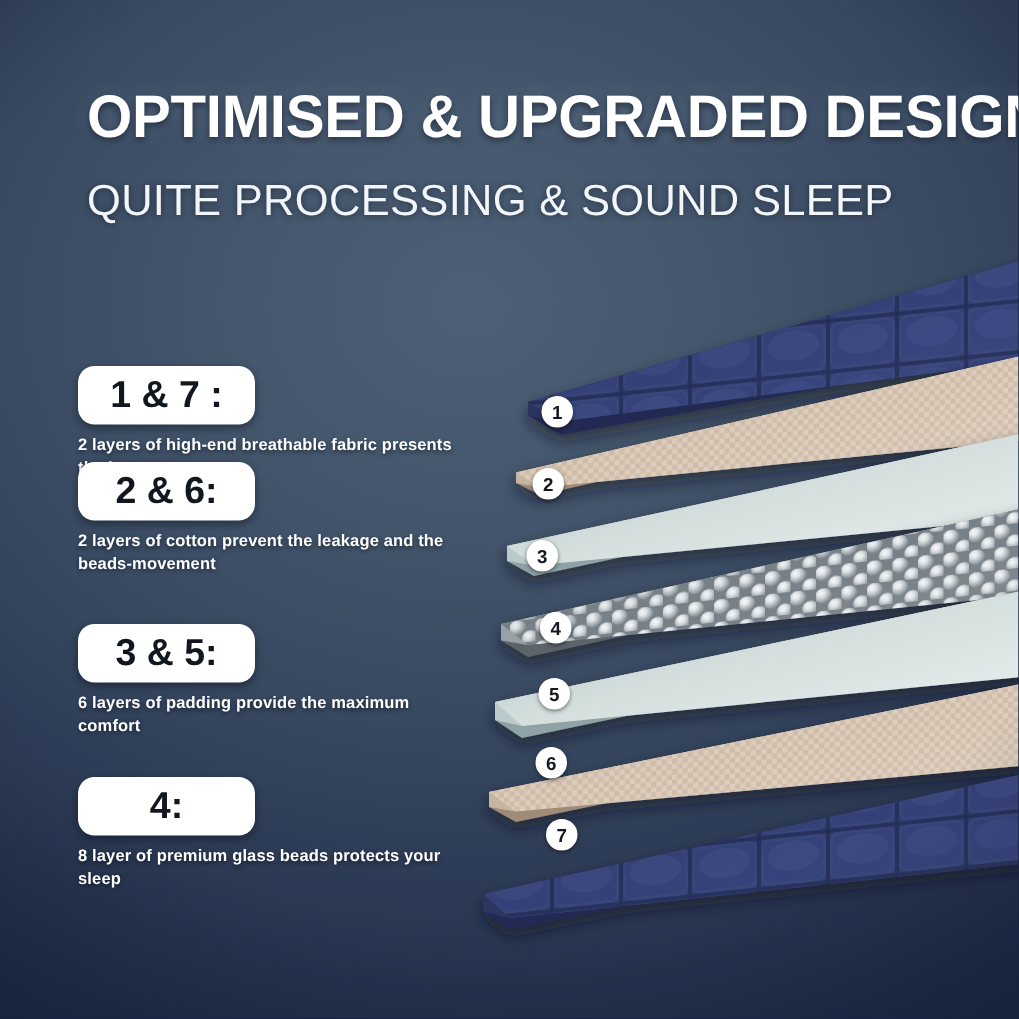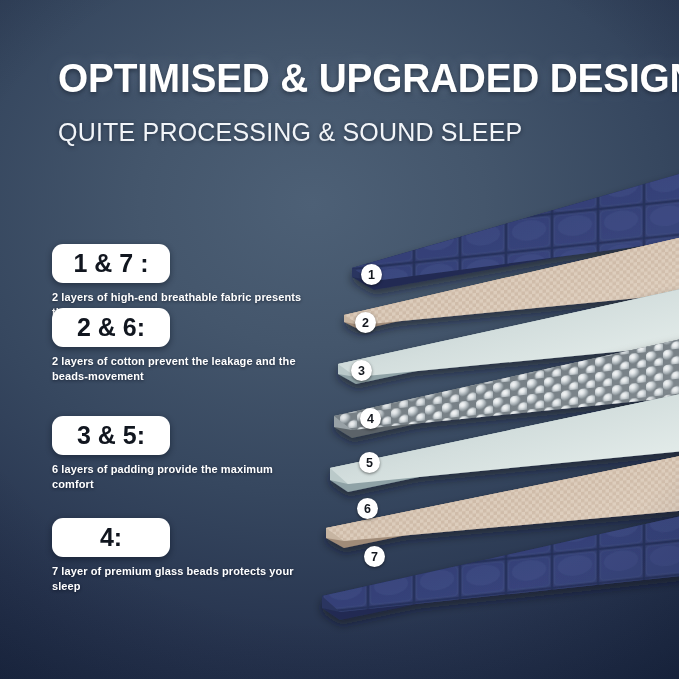--- a/index.html
+++ b/index.html
@@ -31,21 +31,21 @@
     font-size:40px; font-weight:bold;
     letter-spacing:-0.2px;
     color:#ffffff;
     white-space:nowrap;
     text-shadow:0 2px 5px rgba(8,14,28,.55), 0 0 14px rgba(190,210,235,.20);
     font-stretch:condensed;
     transform:scaleX(.97); transform-origin:left center;
   }
   #subtitle {
     position:absolute; left:58px; top:118px;
-    font-size:25px; font-weight:400;
+    font-size:29px; font-weight:400;
     letter-spacing:.2px;
     color:#f2f5f9;
     white-space:nowrap;
     text-shadow:0 1px 4px rgba(8,14,28,.5);
   }
 
   
   .info { position:absolute; left:52px; }
   .pill {
     display:inline-block;
@@ -224,16 +224,16 @@
     <div class="desc">2 layers of cotton prevent the leakage and the beads-movement</div>
   </div>
 
   <div class="info" style="top:416px;">
     <div class="pill">3 &amp; 5:</div>
     <div class="desc">6 layers of padding provide the maximum comfort</div>
   </div>
 
   <div class="info" style="top:518px;">
     <div class="pill">4:</div>
-    <div class="desc">7 layer of premium glass beads protects your sleep</div>
+    <div class="desc">8 layer of premium glass beads protects your sleep</div>
   </div>
 
 </div>
 
 </body></html>

